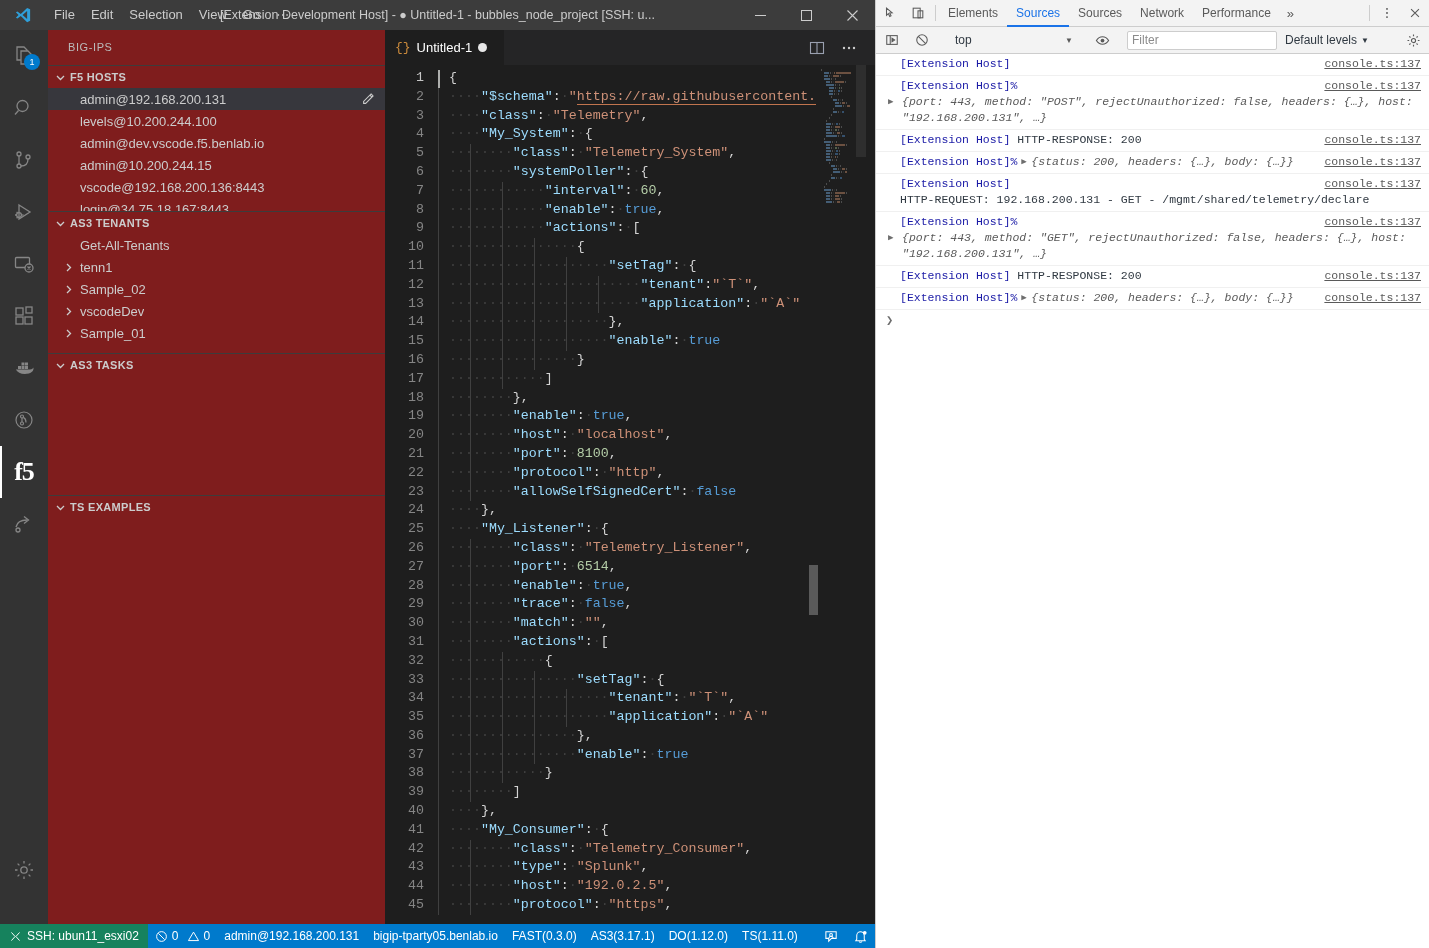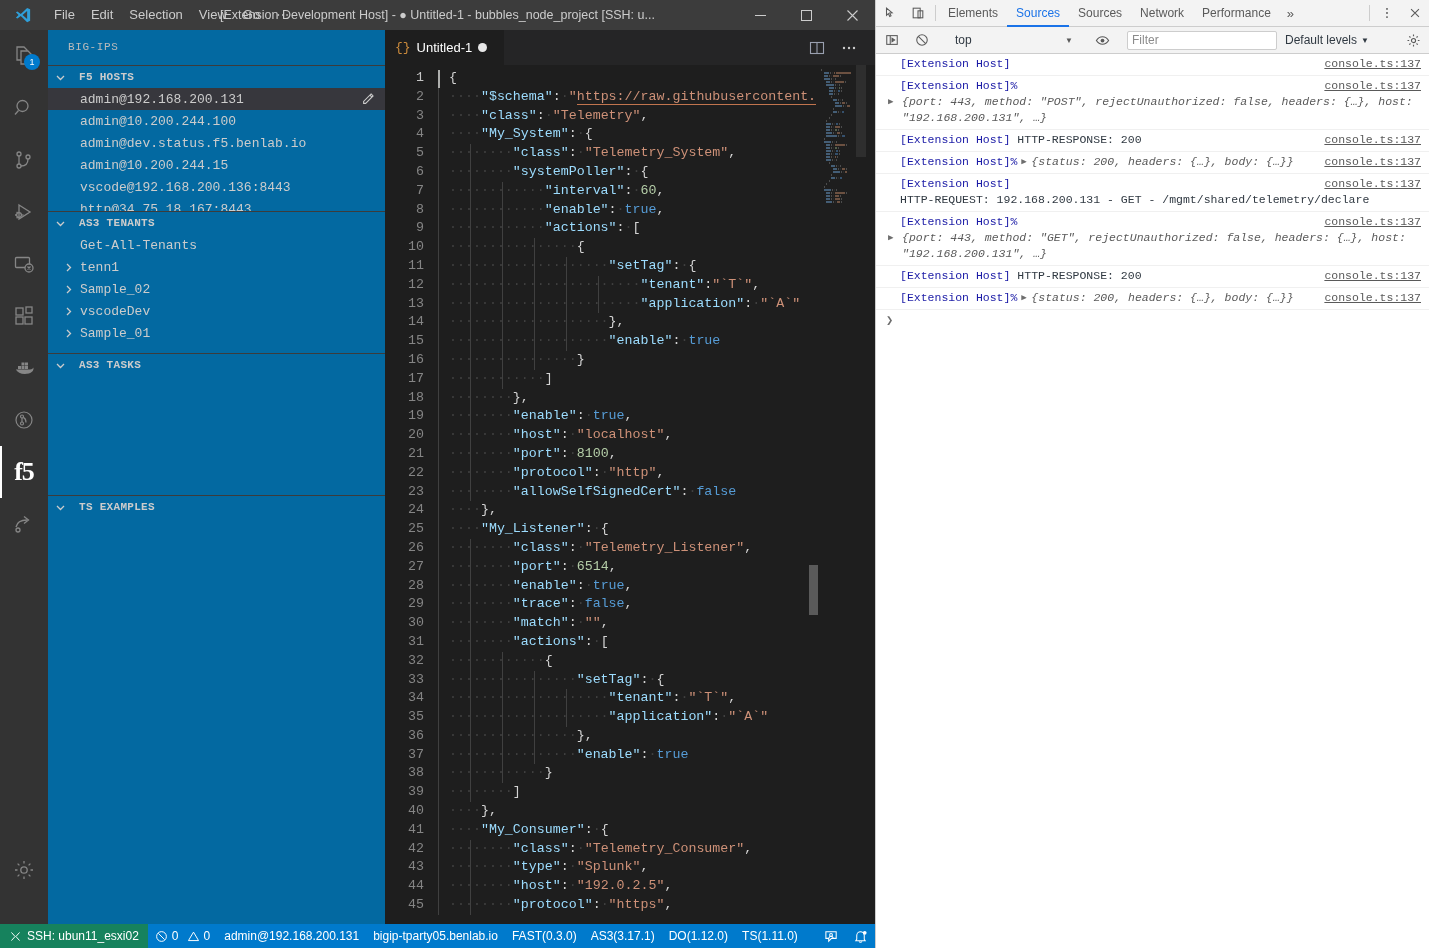--- a/index.html
+++ b/index.html
@@ -55,29 +55,29 @@
   }
   .act-badge {
     position: absolute; right: 8px; bottom: 12px; min-width: 16px; height: 16px; border-radius: 8px;
     background: #007acc; color: #ffffff; font-size: 9px; line-height: 16px; text-align: center;
     padding: 0 4px; font-family: "Liberation Sans", sans-serif;
   }
   .act-spacer { flex: 1 1 auto; }
   .f5-mark { font-family: "Liberation Serif", serif; font-weight: bold; font-size: 26px; color: #ffffff; letter-spacing: -1px; }
 
   
-  .sidebar { width: 337px; flex: 0 0 337px; background: #0369a1; display: flex; flex-direction: column; overflow: hidden; font-family: Liberation Mono, monospace; }
+  .sidebar { width: 337px; flex: 0 0 337px; background: #7f1d1d; display: flex; flex-direction: column; overflow: hidden; }
   .sidebar-title {
     height: 35px; line-height: 35px; padding: 0 20px; font-size: 11px; letter-spacing: .6px;
     color: #bbbbbb; text-transform: uppercase; flex: 0 0 35px;
   }
   .section { border-top: 1px solid #3c3c3c; display: flex; flex-direction: column; overflow: hidden; }
   .section:first-of-type { border-top: none; }
   .sec-header {
-    height: 22px; display: flex; align-items: center; gap: 11px; padding-left: 4px;
+    height: 22px; display: flex; align-items: center; gap: 2px; padding-left: 4px;
     font-size: 11px; font-weight: bold; color: #cccccc; cursor: pointer; flex: 0 0 22px;
     letter-spacing: .3px;
   }
   .twisty { width: 16px; height: 16px; display: inline-flex; align-items: center; justify-content: center; color: #cccccc; }
   .sec-body { overflow: hidden; }
   .tree-row {
     height: 22px; display: flex; align-items: center; padding-left: 8px; font-size: 13px;
     color: #cccccc; cursor: pointer; position: relative; white-space: nowrap;
   }
   .tree-row.selected { background: #37373d; }
@@ -335,37 +335,37 @@
               <span class="tree-label">admin@192.168.200.131</span>
               <span class="row-action">
                 <svg width="14" height="14" viewBox="0 0 16 16" fill="none" stroke="currentColor" stroke-width="1.2">
                   <path d="M11.5 2.2 13.8 4.5 5.3 13H3v-2.3z"></path>
                     <path d="M10.2 3.5 12.5 5.8"></path>
                 </svg>
               </span>
             </div>
             <div class="tree-row">
               <span class="indent-blank"></span>
-              <span class="tree-label">admin@10.200.244.100</span>
+              <span class="tree-label">levels@10.200.244.100</span>
             </div>
             <div class="tree-row">
               <span class="indent-blank"></span>
-              <span class="tree-label">admin@dev.status.f5.benlab.io</span>
+              <span class="tree-label">admin@dev.vscode.f5.benlab.io</span>
             </div>
             <div class="tree-row">
               <span class="indent-blank"></span>
               <span class="tree-label">admin@10.200.244.15</span>
             </div>
             <div class="tree-row">
               <span class="indent-blank"></span>
               <span class="tree-label">vscode@192.168.200.136:8443</span>
             </div>
             <div class="tree-row">
               <span class="indent-blank"></span>
-              <span class="tree-label">http@34.75.18.167:8443</span>
+              <span class="tree-label">login@34.75.18.167:8443</span>
             </div>
           </div>
         </div>
 
 
         <div class="section" style="height:142px;">
           <div class="sec-header">
             <span class="twisty">
               <svg width="11" height="11" viewBox="0 0 11 11" fill="none" stroke="currentColor" stroke-width="1.3">
                   <path d="M2 4l3.5 3.5L9 4"></path>

